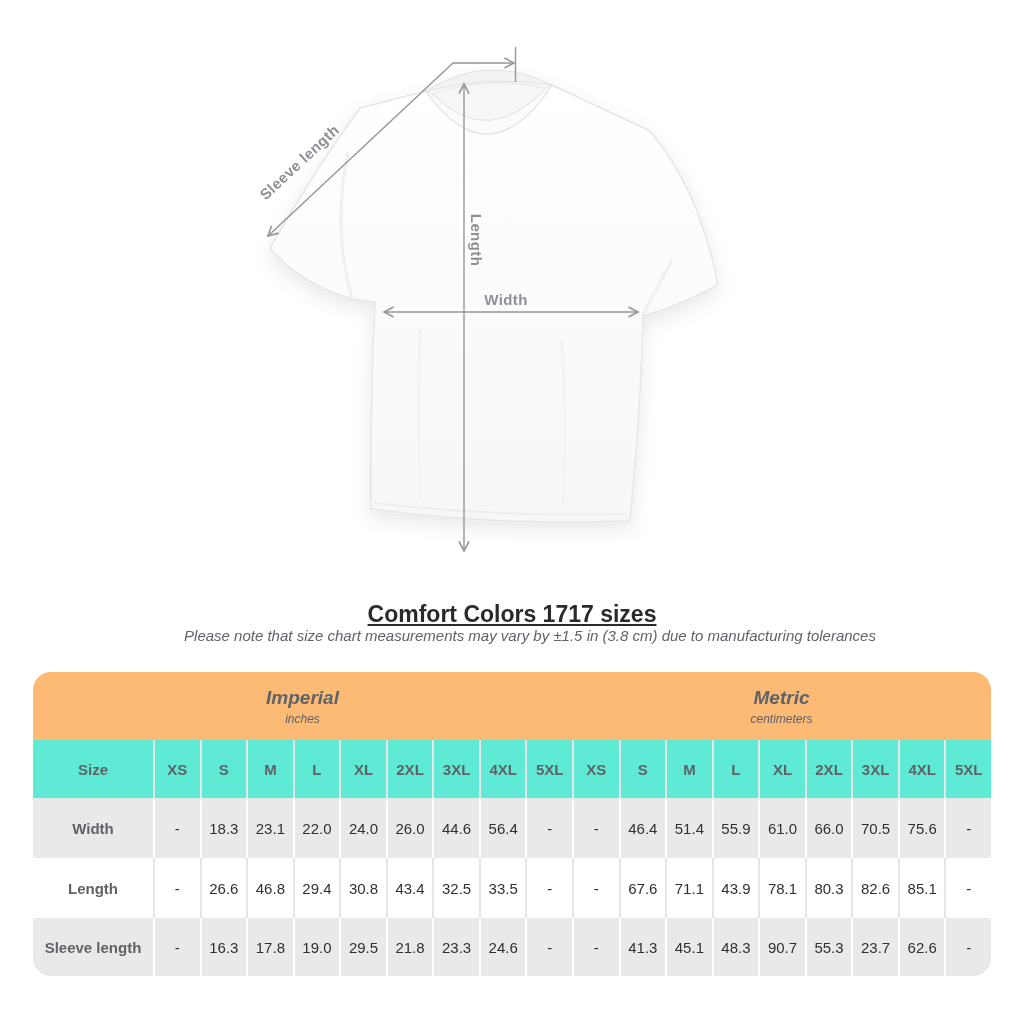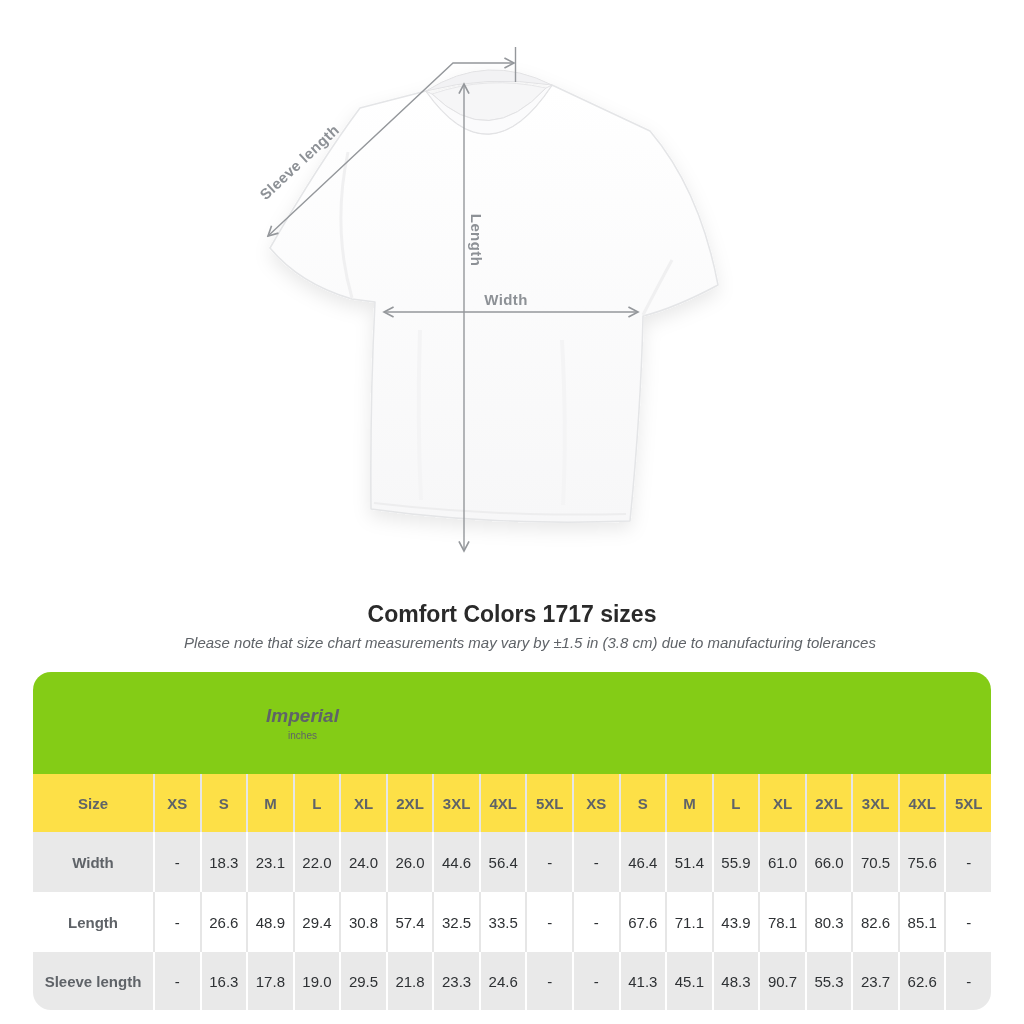--- a/index.html
+++ b/index.html
@@ -2,39 +2,39 @@
 <html><head>
 <meta charset="utf-8">
 <style>
   html,body{margin:0;padding:0;background:#fff;}
   .page{position:relative;width:1024px;height:1024px;background:#fff;overflow:hidden;
         font-family:"Liberation Sans", sans-serif;}
   .shirt-svg{position:absolute;left:0;top:0;}
   .ann-label{font-family:"Liberation Sans", sans-serif;font-size:15px;font-weight:bold;
              fill:#8d9196;letter-spacing:.4px;}
   .title-block{position:absolute;left:0;top:601px;width:1024px;text-align:center;}
-  .chart-title{font-size:23px;font-weight:bold;color:#2a2a2a;line-height:26px;}
-  .chart-note{margin-top:7px;font-size:15px;font-style:italic;color:#5f6368;padding-left:36px;}
+  .chart-title{font-size:23px;font-weight:bold;color:#2a2a2a;line-height:26px;text-decoration:underline;}
+  .chart-note{font-size:15px;font-style:italic;color:#5f6368;padding-left:36px;}
   .size-table{position:absolute;left:33px;top:672px;width:958px;}
   .row{display:grid;grid-template-columns:120px repeat(18,1fr);}
-  .row.band{height:102px;background:#84cc16;border-radius:18px 18px 0 0;}
-  .row.header{height:58px;background:#fde047;--sep:#e6e6e6;}
+  .row.band{height:68px;background:#fdba74;border-radius:18px 18px 0 0;}
+  .row.header{height:58px;background:#5eead4;--sep:#e6e6e6;}
   .row.dark{background:#e9e9e9;--sep:#ffffff;}
   .row.light{background:#fff;--sep:#e6e6e6;}
   .row.h59{height:60px;}
   .row.last{height:58px;border-radius:0 0 18px 18px;}
   .cell{display:flex;align-items:center;justify-content:center;
         font-size:15px;color:#2e3134;box-sizing:border-box;}
   .cell.sep{border-left:2px solid var(--sep);}
   .cell.head,.cell.label-cell{font-weight:bold;color:#5f6368;}
   .band-cell{grid-row:1;display:flex;flex-direction:column;align-items:center;justify-content:center;gap:3px;}
   .band-cell.left{grid-column:1 / 11;}
   .band-cell.right{grid-column:11 / 20;}
   .g-label{font-size:19px;font-weight:bold;font-style:italic;color:#5f6368;}
-  .g-sub{font-size:10px;color:#5f6368;text-align:right;}
+  .g-sub{font-size:12px;font-style:italic;color:#5f6368;text-align:right;}
 </style>
 </head>
 <body>
 
 <div class="page">
 
   <svg class="shirt-svg" width="1024" height="600" viewBox="0 0 1024 600">
     <defs>
       <marker id="arr" viewBox="0 0 10 10" refX="8.6" refY="5" markerWidth="9" markerHeight="9" orient="auto-start-reverse">
         <path d="M1,1 L8.6,5 L1,9" fill="none" stroke="#94979b" stroke-width="1.3"></path>
@@ -89,20 +89,24 @@
     <div class="chart-title">Comfort Colors 1717 sizes</div>
     <div class="chart-note">Please note that size chart measurements may vary by ±1.5 in (3.8 cm) due to manufacturing tolerances</div>
   </div>
 
   <div class="size-table">
     <div class="row band">
       <div class="band-cell left">
         <div class="g-label">Imperial</div>
         <div class="g-sub">inches</div>
       </div>
+      <div class="band-cell right">
+        <div class="g-label">Metric</div>
+        <div class="g-sub">centimeters</div>
+      </div>
     </div>
     <div id="rows-mount">
         <div class="row header">
           <div class="cell label-cell">Size</div>
           <div class="cell sep head">XS</div>
           <div class="cell sep head">S</div>
           <div class="cell sep head">M</div>
           <div class="cell sep head">L</div>
           <div class="cell sep head">XL</div>
           <div class="cell sep head">2XL</div>
@@ -137,24 +141,24 @@
           <div class="cell sep value">61.0</div>
           <div class="cell sep value">66.0</div>
           <div class="cell sep value">70.5</div>
           <div class="cell sep value">75.6</div>
           <div class="cell sep value">-</div>
         </div>
         <div class="row light h59">
           <div class="cell label-cell">Length</div>
           <div class="cell sep value">-</div>
           <div class="cell sep value">26.6</div>
-          <div class="cell sep value">48.9</div>
+          <div class="cell sep value">46.8</div>
           <div class="cell sep value">29.4</div>
           <div class="cell sep value">30.8</div>
-          <div class="cell sep value">57.4</div>
+          <div class="cell sep value">43.4</div>
           <div class="cell sep value">32.5</div>
           <div class="cell sep value">33.5</div>
           <div class="cell sep value">-</div>
           <div class="cell sep value">-</div>
           <div class="cell sep value">67.6</div>
           <div class="cell sep value">71.1</div>
           <div class="cell sep value">43.9</div>
           <div class="cell sep value">78.1</div>
           <div class="cell sep value">80.3</div>
           <div class="cell sep value">82.6</div>

